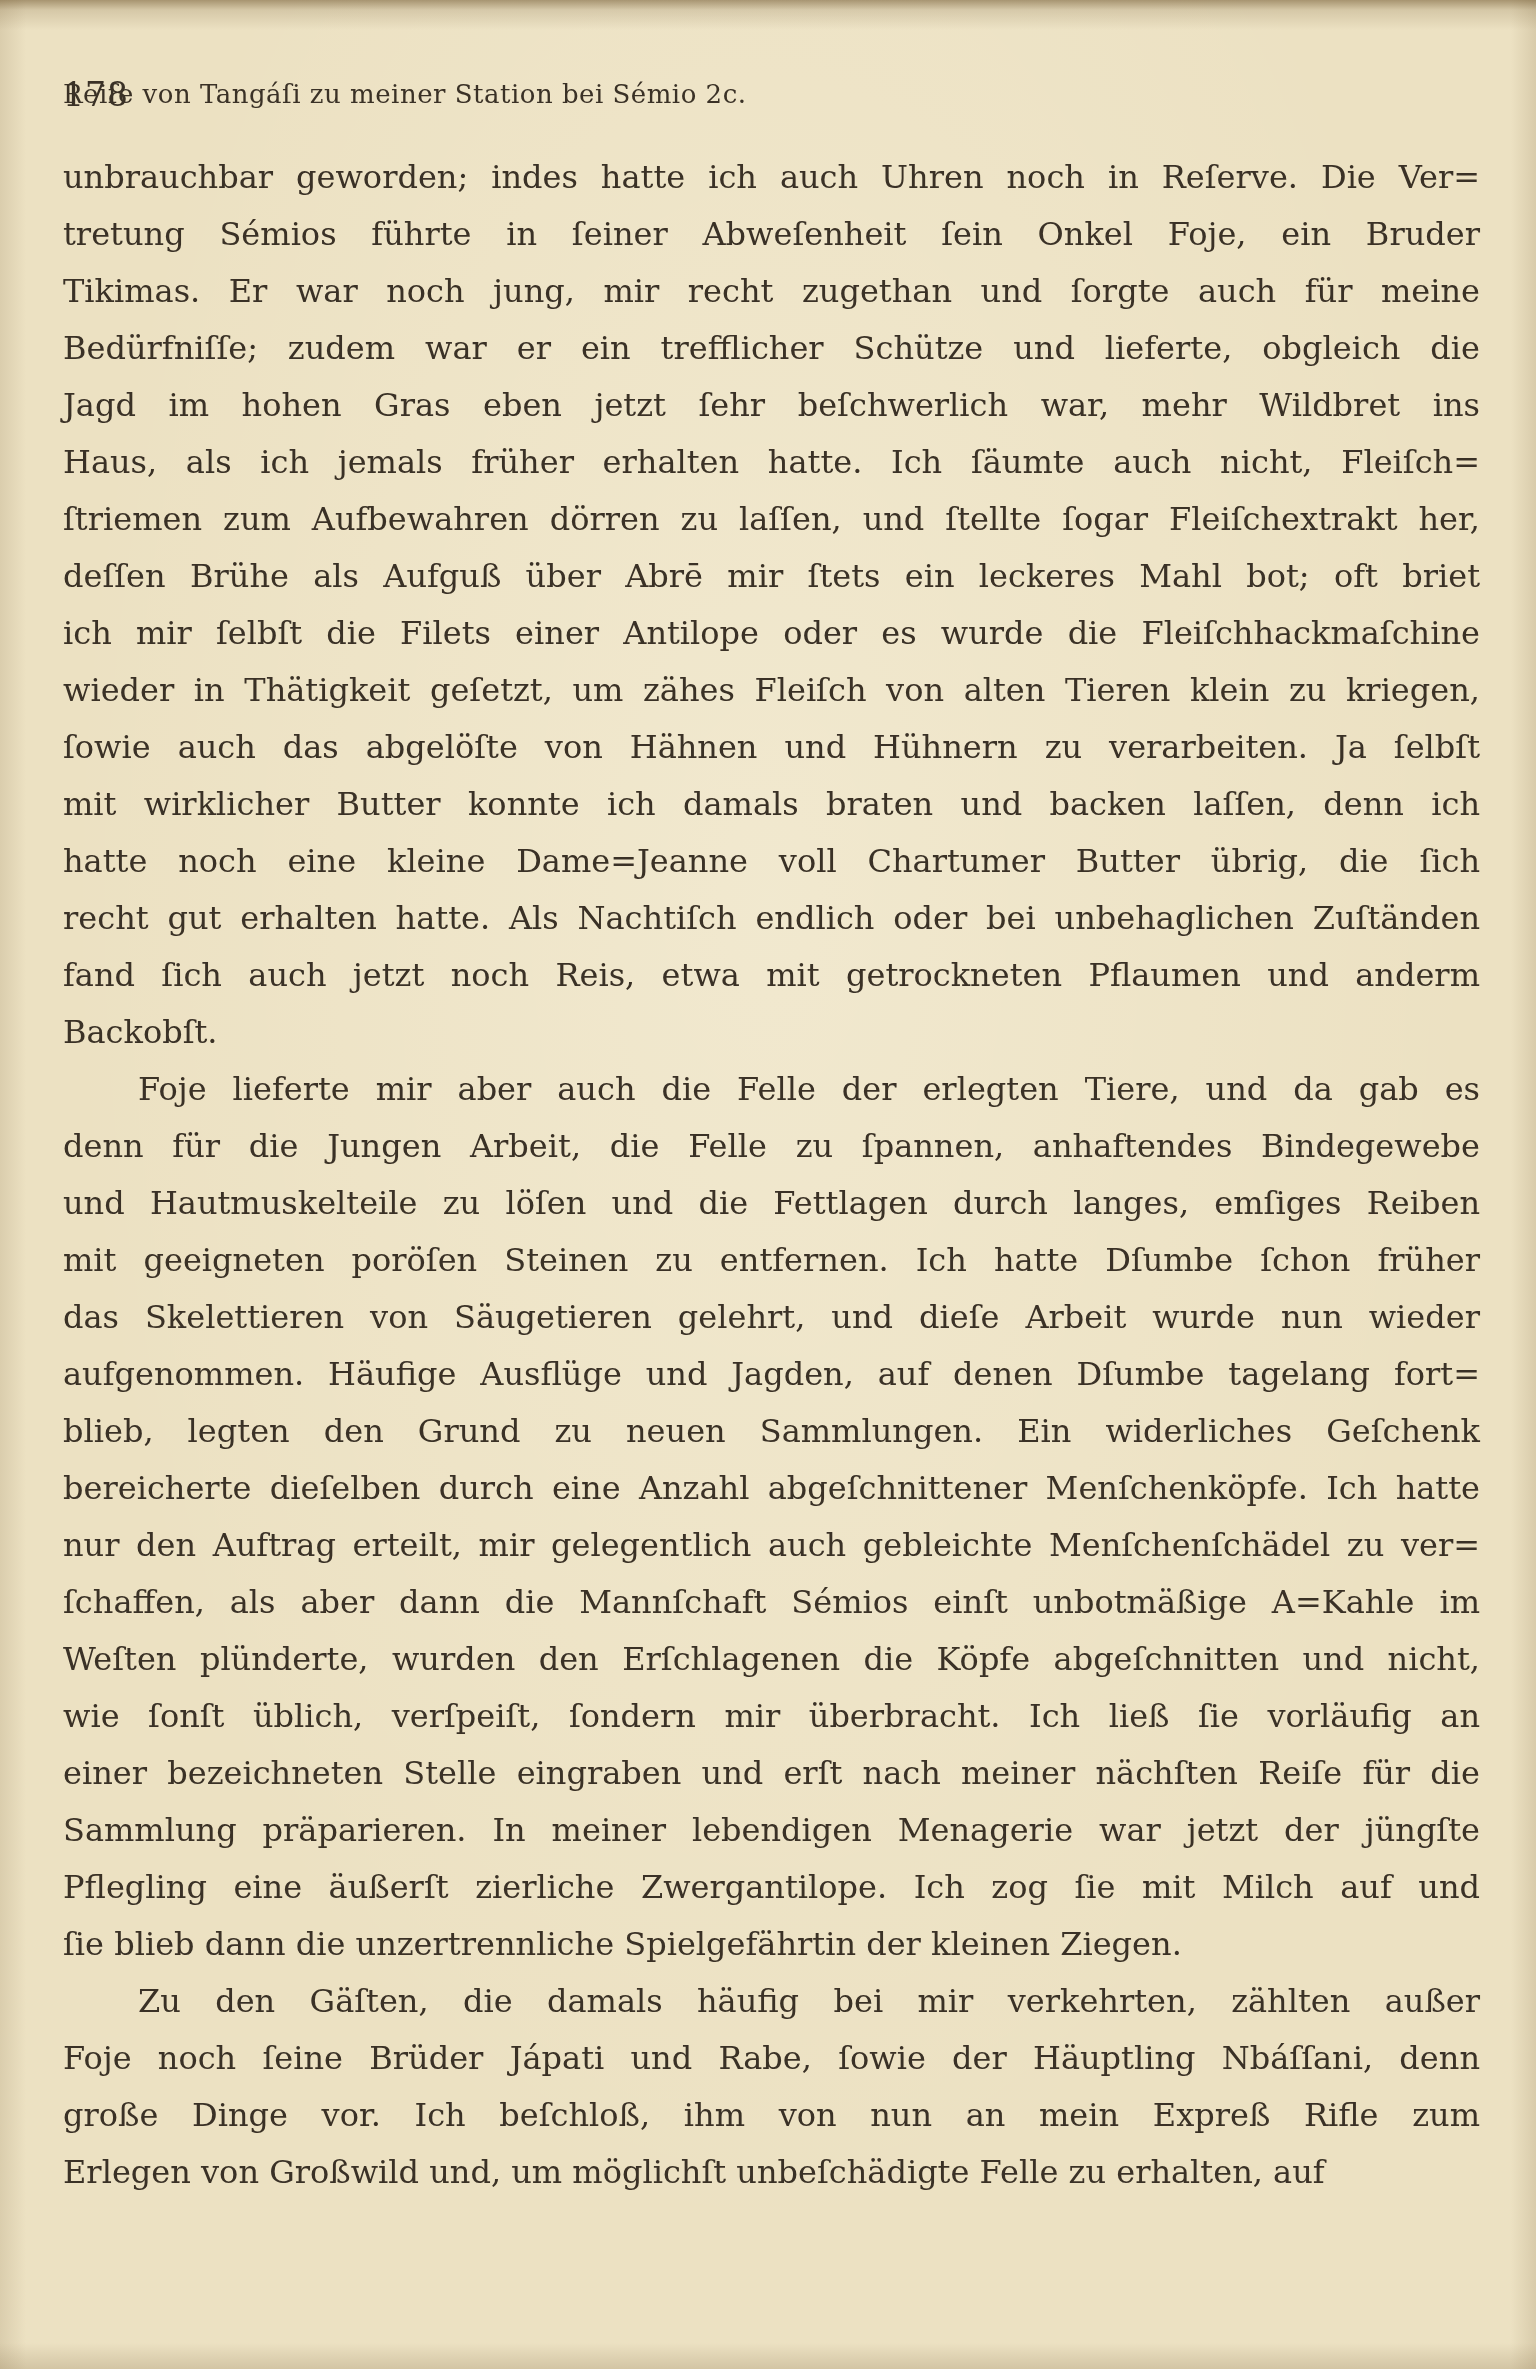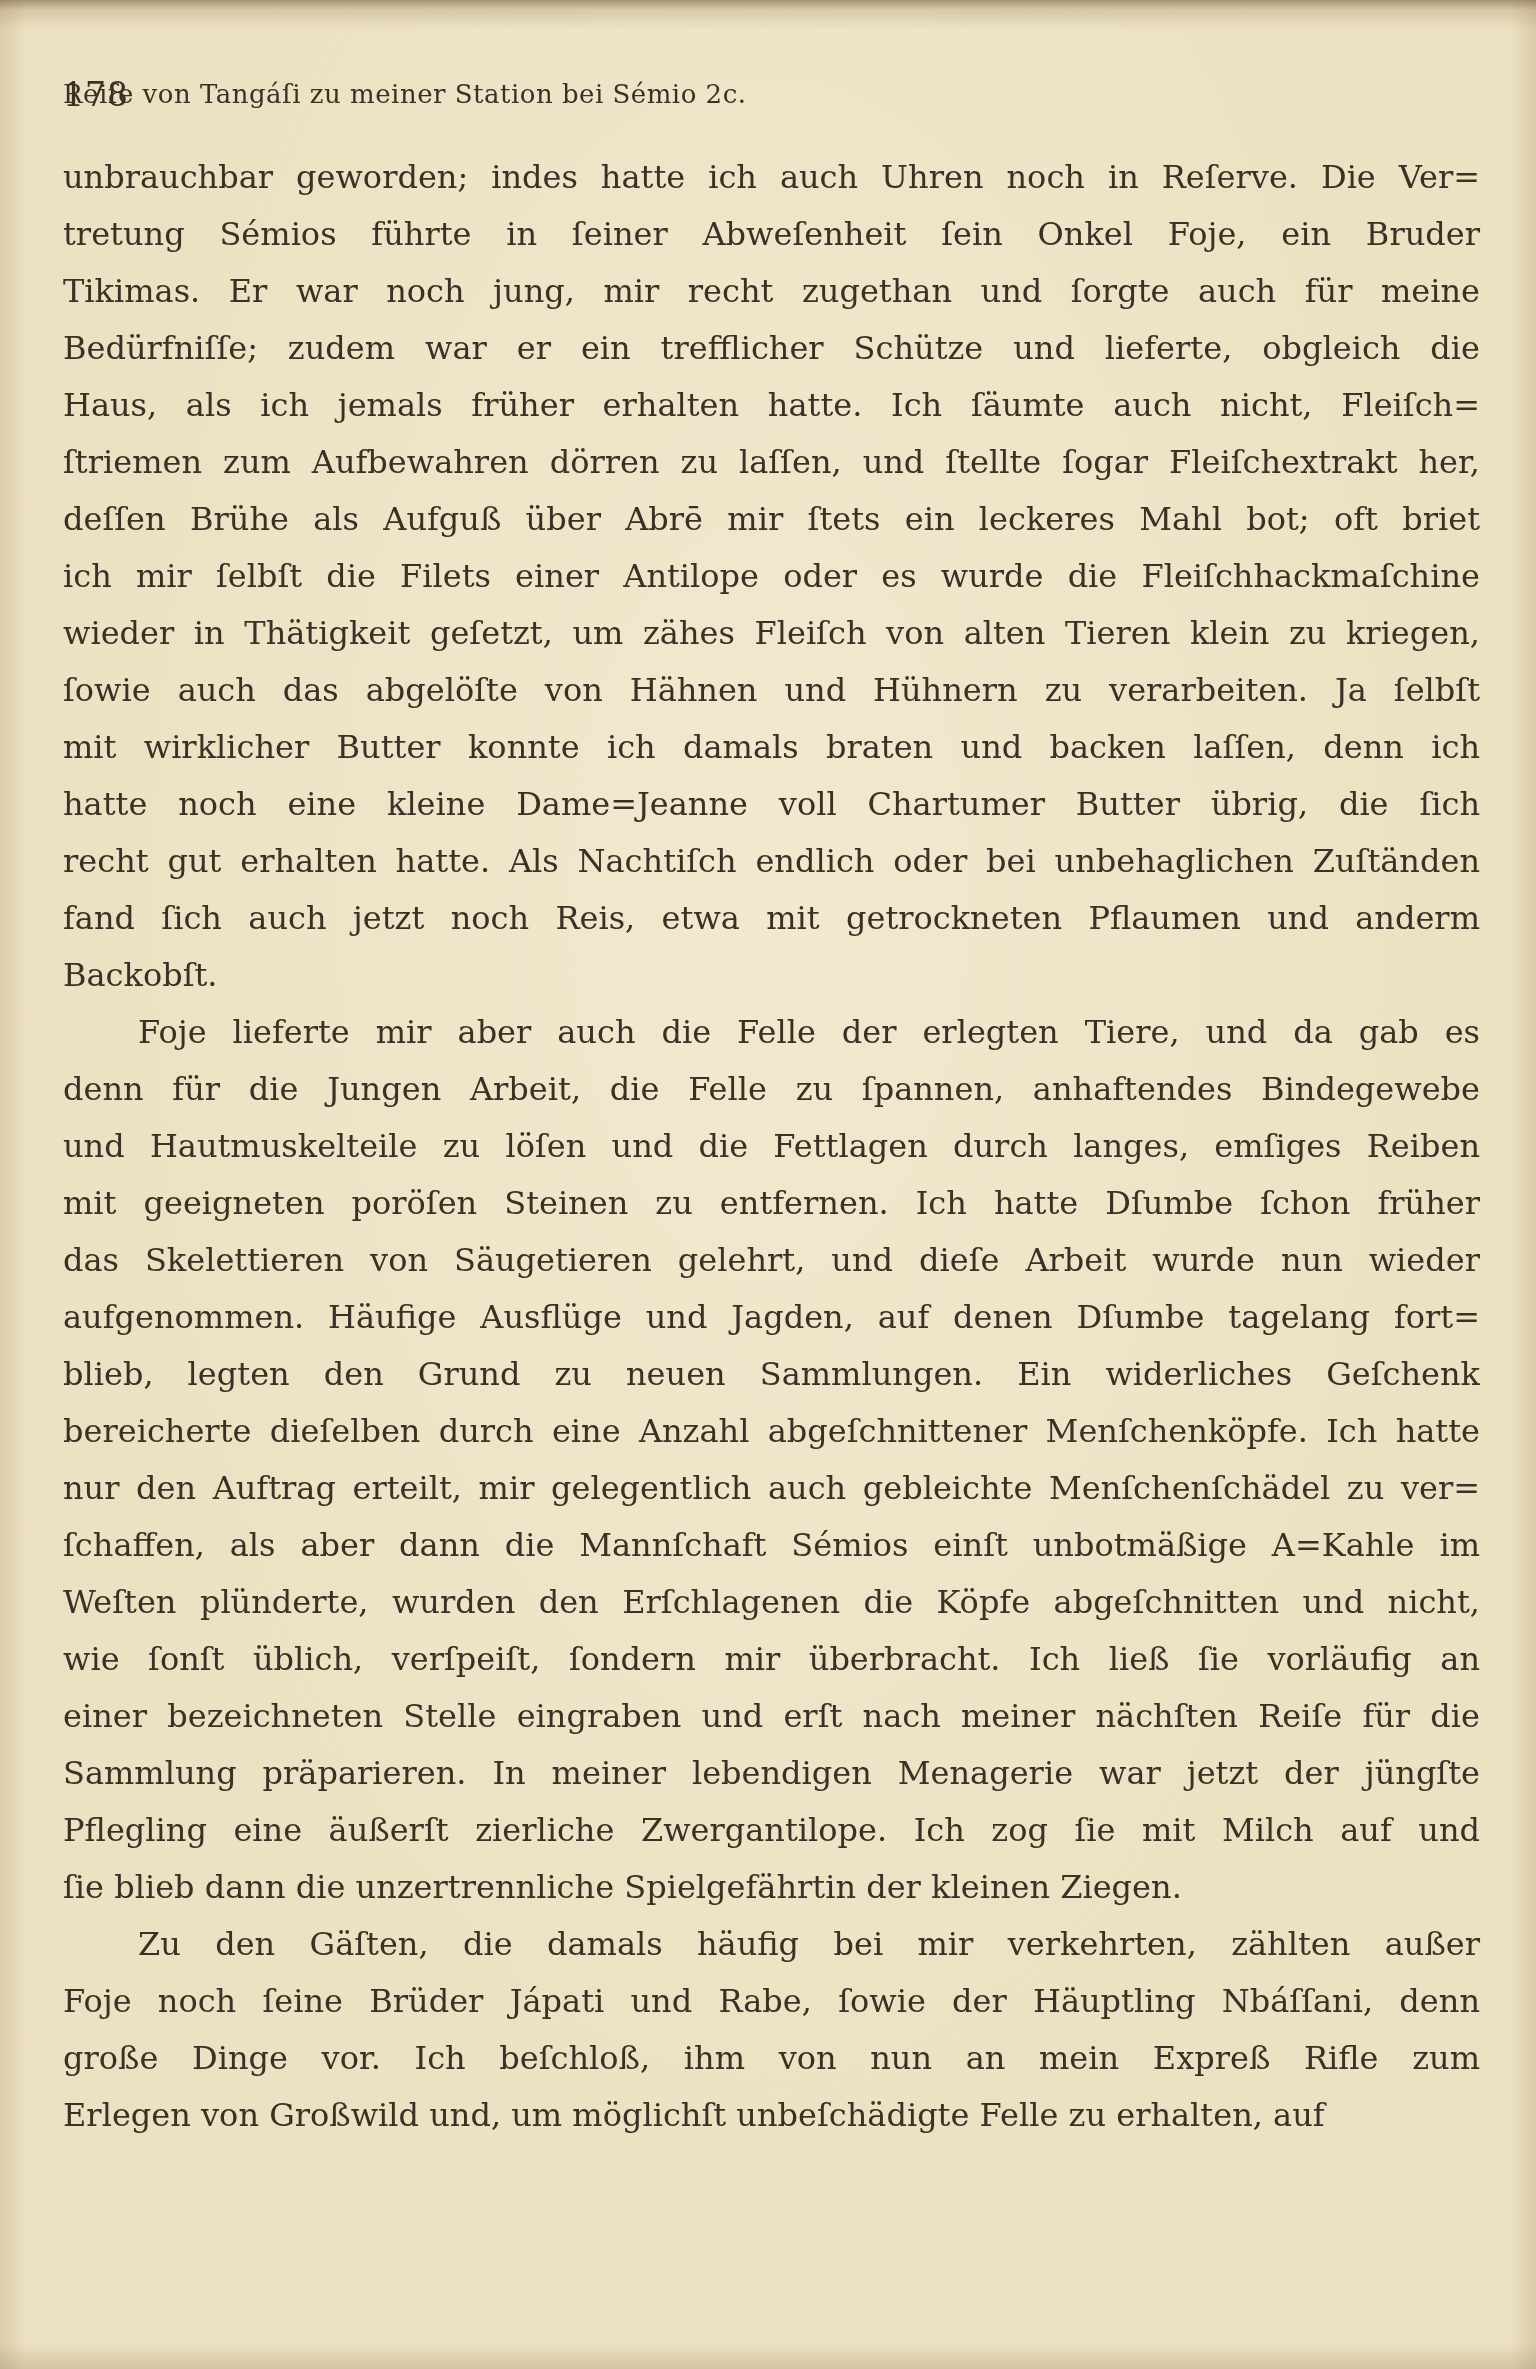--- a/index.html
+++ b/index.html
@@ -79,20 +79,21 @@
   <div class="content">
     <div class="header">
       <span class="page-number">178</span>
       <span class="running-title">Reiſe von Tangáſi zu meiner Station bei Sémio 2c.</span>
     </div>
     <div class="body-text">
         <div class="line">unbrauchbar geworden; indes hatte ich auch Uhren noch in Reſerve. Die Ver=</div>
         <div class="line">tretung Sémios führte in ſeiner Abweſenheit ſein Onkel Foje, ein Bruder</div>
         <div class="line">Tikimas. Er war noch jung, mir recht zugethan und ſorgte auch für meine</div>
         <div class="line">Bedürfniſſe; zudem war er ein trefflicher Schütze und lieferte, obgleich die</div>
+        <div class="line">Jagd im hohen Gras eben jetzt ſehr beſchwerlich war, mehr Wildbret ins</div>
         <div class="line">Haus, als ich jemals früher erhalten hatte. Ich ſäumte auch nicht, Fleiſch=</div>
         <div class="line">ſtriemen zum Aufbewahren dörren zu laſſen, und ſtellte ſogar Fleiſchextrakt her,</div>
         <div class="line">deſſen Brühe als Aufguß über Abrē mir ſtets ein leckeres Mahl bot; oft briet</div>
         <div class="line">ich mir ſelbſt die Filets einer Antilope oder es wurde die Fleiſchhackmaſchine</div>
         <div class="line">wieder in Thätigkeit geſetzt, um zähes Fleiſch von alten Tieren klein zu kriegen,</div>
         <div class="line">ſowie auch das abgelöſte von Hähnen und Hühnern zu verarbeiten. Ja ſelbſt</div>
         <div class="line">mit wirklicher Butter konnte ich damals braten und backen laſſen, denn ich</div>
         <div class="line">hatte noch eine kleine Dame=Jeanne voll Chartumer Butter übrig, die ſich</div>
         <div class="line">recht gut erhalten hatte. Als Nachtiſch endlich oder bei unbehaglichen Zuſtänden</div>
         <div class="line">fand ſich auch jetzt noch Reis, etwa mit getrockneten Pflaumen und anderm</div>

